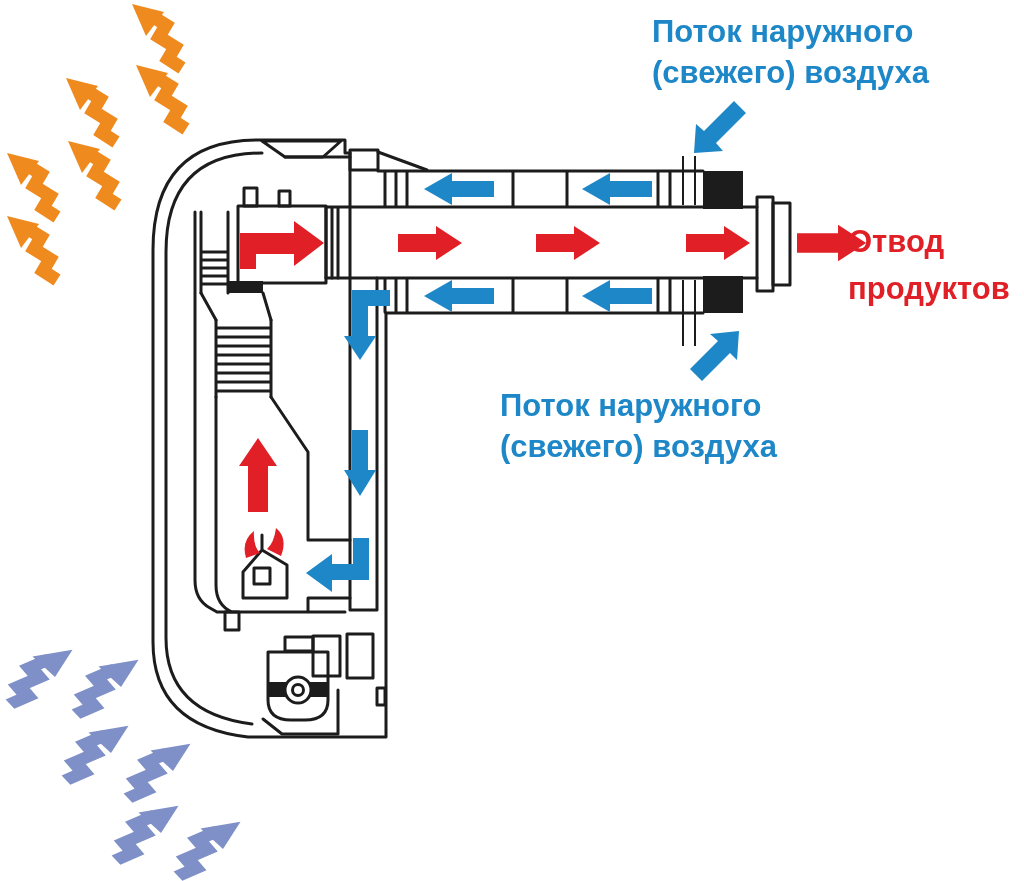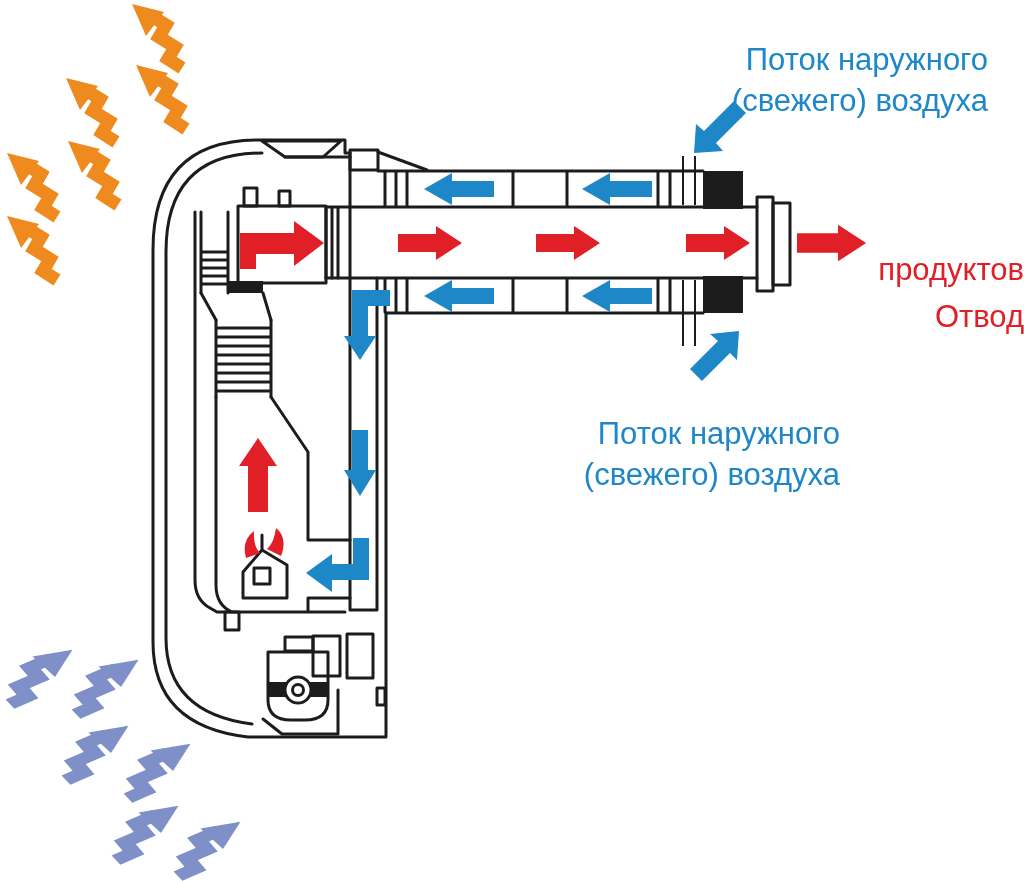--- a/index.html
+++ b/index.html
@@ -1,19 +1,19 @@
 <!DOCTYPE html>
 <html style="--blue: #1d87c8; --red: #e02026; --orange: #ef8a1f; --peri: #7e90c7; --line: #1c1c1c;"><head>
 <meta charset="utf-8">
 <style>
   html,body{margin:0;padding:0;background:#ffffff;}
   .stage{position:relative;width:1024px;height:881px;background:#ffffff;overflow:hidden;
          font-family:"Liberation Sans",sans-serif;}
   .stage svg{position:absolute;left:0;top:0;}
-  .lbl{position:absolute;font-weight:normal;text-align:right;line-height:1.32;margin-top:28px;}
+  .lbl{position:absolute;font-weight:bold;text-align:left;line-height:1.32;}
   .lbl.blue{color:var(--blue);font-size:31px;}
   .lbl.red{color:var(--red);font-size:31px;line-height:1.5;}
   
   .art{stroke:var(--line);fill:none;stroke-width:3;stroke-linejoin:round;stroke-linecap:round;}
   .art-thin{stroke:var(--line);fill:none;stroke-width:2;}
   .solid{fill:var(--line);stroke:none;}
   .white{fill:#ffffff;}
   g.red-f{fill:var(--red);color:var(--red);}
   g.blue-f{fill:var(--blue);color:var(--blue);}
   g.orange-f{fill:var(--orange);color:var(--orange);}
@@ -138,22 +138,22 @@
     <path d="M739,331 L737,360 L730,353 L702,381 L690,369 L718,341 L710,334 Z"></path>
   </g>
 </svg>
 
   <div class="lbl blue" style="left:652px;top:12px;width:336px">
     <div>Поток наружного</div>
     <div>(свежего) воздуха</div>
   </div>
 
   <div class="lbl red" style="left:848px;top:219px;width:176px">
+    <div>Отвод</div>
     <div>продуктов</div>
-    <div>Отвод</div>
   </div>
 
   <div class="lbl blue" style="left:500px;top:386px;width:340px">
     <div>Поток наружного</div>
     <div>(свежего) воздуха</div>
   </div>
 
 </div>
 
 </body></html>

